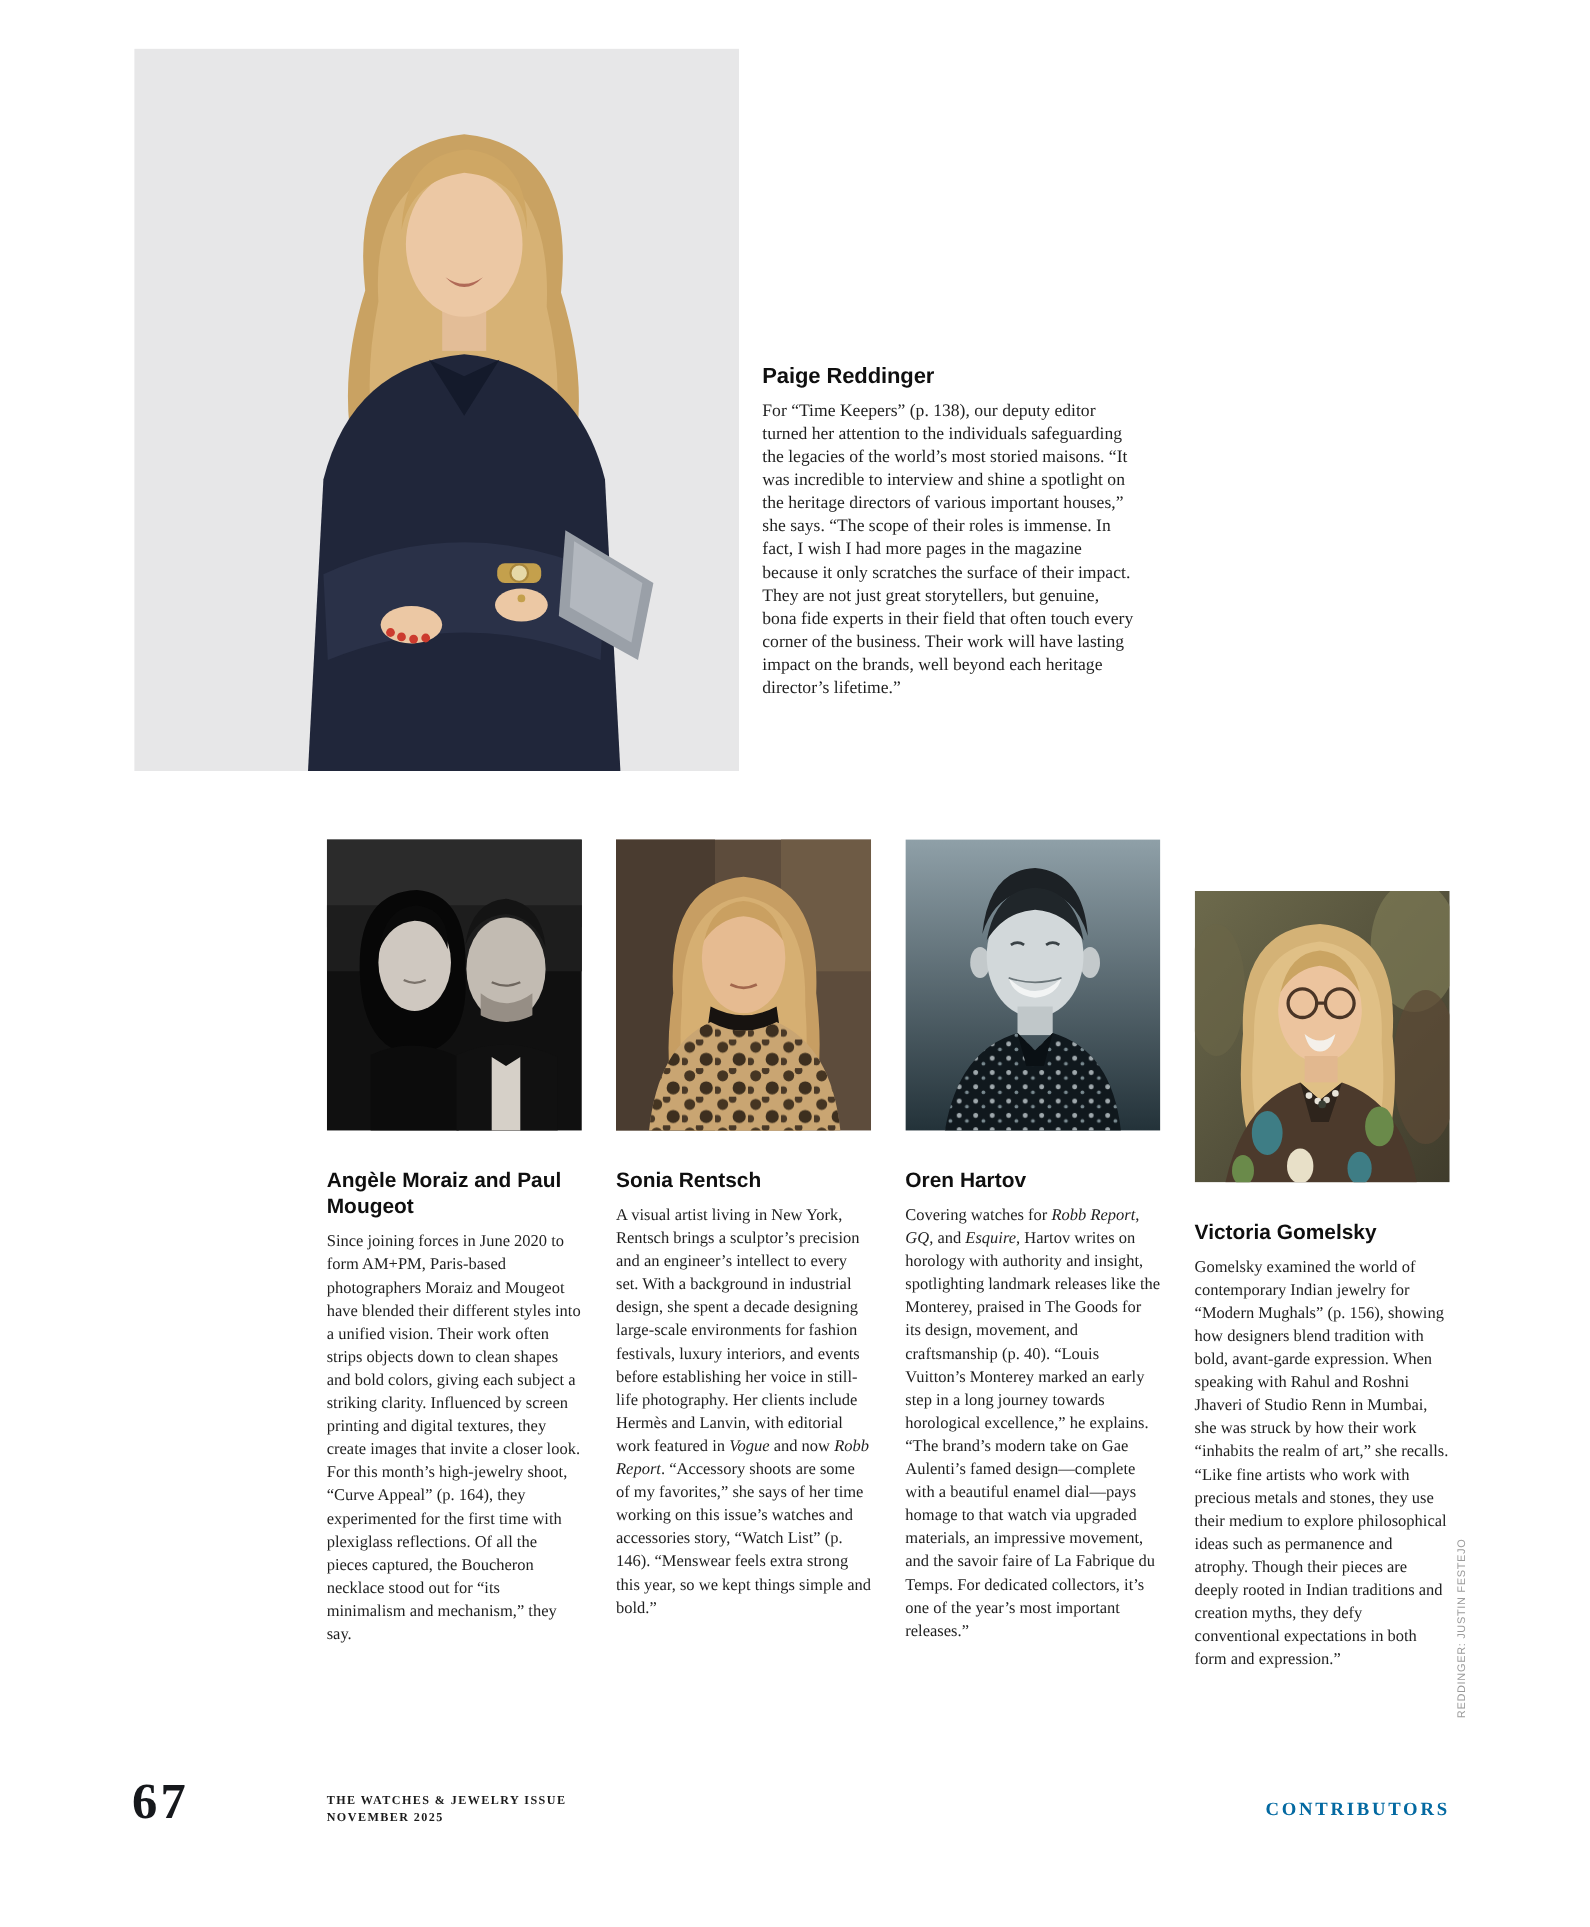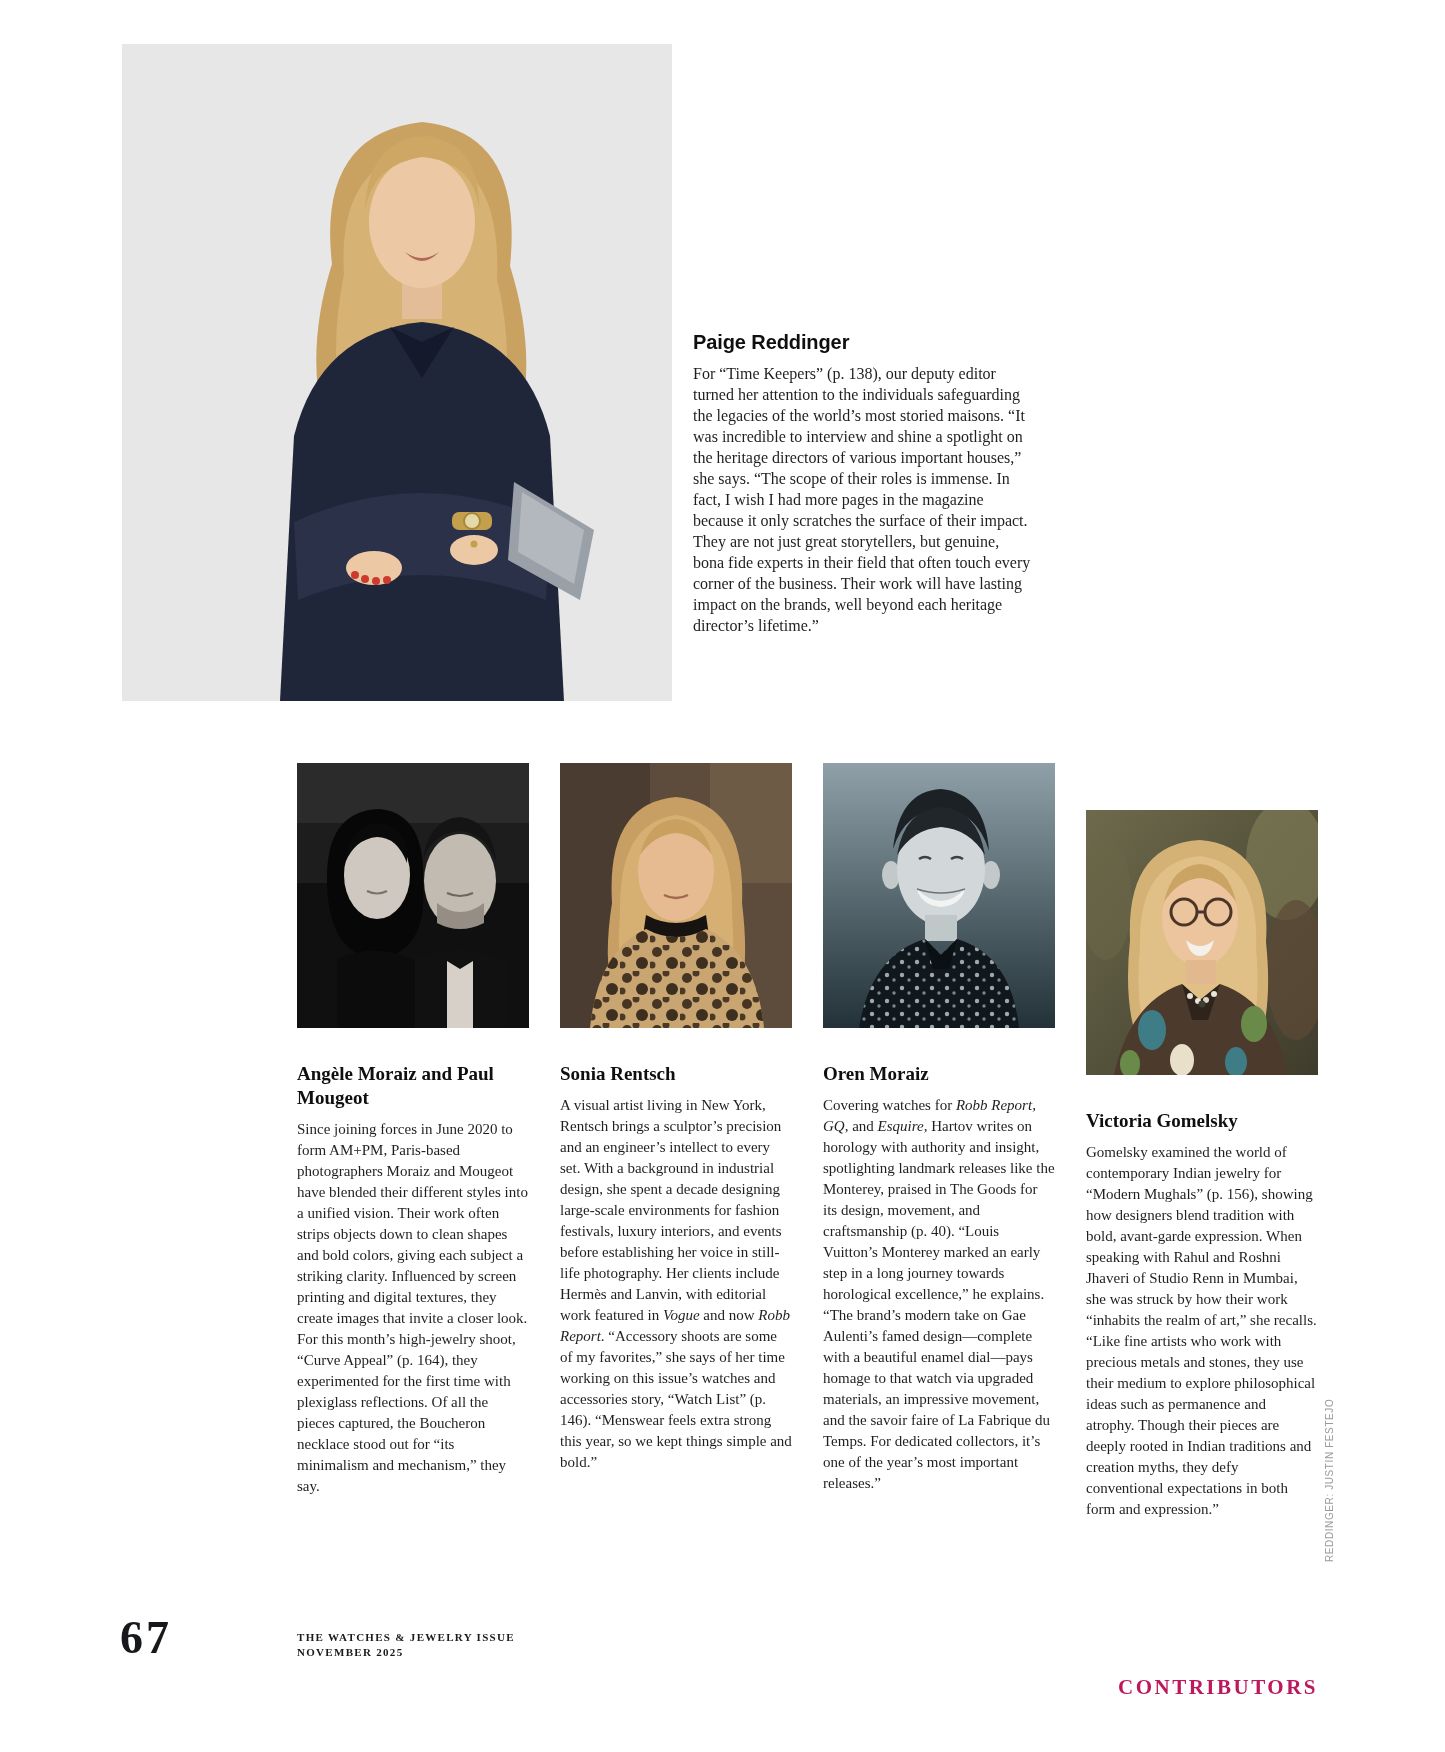--- a/index.html
+++ b/index.html
@@ -21,21 +21,21 @@
     font-weight:bold;color:#0f0f0f;
     font-size:20px;line-height:24px;margin:0;
     letter-spacing:-0.1px;
   }
   #feature-text .bio{margin:9px 0 0;font-size:16px;line-height:21px;}
 
   
   .col{position:absolute;top:763px;width:232px;}
   .col .photo-box{position:relative;width:232px;height:265px;}
   .col h3{
-    font-family:Liberation Serif, serif;
+    font-family:Liberation Sans, sans-serif;
     font-weight:bold;color:#0f0f0f;
     font-size:19px;line-height:24px;margin:34px 0 0;
   }
   .col .bio{margin:9px 0 0;font-size:15px;line-height:21px;}
   i{font-style:italic;}
 
   
   #page-num{
     position:absolute;left:120px;top:1614px;
     font-family:"Liberation Serif", serif;font-weight:bold;
@@ -44,21 +44,21 @@
   #issue-block{
     position:absolute;left:297px;top:1630px;
     font-family:"Liberation Serif", serif;font-weight:bold;
     font-size:11px;line-height:15px;color:#1b1b1b;
     letter-spacing:1.3px;text-transform:uppercase;
   }
   #section-label{
     position:absolute;left:900px;top:1633px;width:418px;
     text-align:right;
     font-family:"Liberation Serif", serif;font-weight:bold;
-    font-size:21px;line-height:24px;color:#be185d;letter-spacing:2.5px;margin-top:42px;
+    font-size:17px;line-height:24px;color:#0369a1;letter-spacing:2.5px;
   }
   #photo-credit{
     position:absolute;left:1324px;top:1396px;height:166px;
     writing-mode:vertical-rl;transform:rotate(180deg);
     font-family:"Liberation Sans", sans-serif;
     font-size:10px;letter-spacing:0.6px;color:#9a9a9a;
     white-space:nowrap;
   }
 </style>
 </head>
@@ -197,21 +197,21 @@
         <path d="M94 126 Q118 150 142 126 Q138 142 118 144 Q98 142 94 126 Z" fill="#f2f4f4"></path>
         <path d="M94 126 Q118 134 142 126" stroke="#6a7579" stroke-width="1.5" fill="none"></path>
 
         <rect x="102" y="152" width="32" height="26" fill="#c0c7c9"></rect>
 
         <path d="M36 265 Q48 192 102 176 L118 192 L134 176 Q188 192 196 265 Z" fill="#10181d"></path>
         <path d="M36 265 Q48 192 102 176 L118 192 L134 176 Q188 192 196 265 Z" fill="url(#shirtdots)" opacity="0.8"></path>
         <path d="M102 176 L118 192 L134 176 L126 206 L110 206 Z" fill="#0a1014"></path>
       </svg>
     </div>
-    <h3>Oren Moraiz</h3>
+    <h3>Oren Hartov</h3>
     <p class="bio"><span>Covering watches for </span><i>Robb Report, GQ,</i><span> and </span><i>Esquire,</i><span> Hartov writes on horology with authority and insight, spotlighting landmark releases like the Monterey, praised in The Goods for its design, movement, and craftsmanship (p. 40). “Louis Vuitton’s Monterey marked an early step in a long journey towards horological excellence,” he explains. “The brand’s modern take on Gae Aulenti’s famed design—complete with a beautiful enamel dial—pays homage to that watch via upgraded materials, an impressive movement, and the savoir faire of La Fabrique du Temps. For dedicated collectors, it’s one of the year’s most important releases.”</span></p>
   </div>
 
   <div class="col" style="left:1086px;margin-top:47px;">
     <div class="photo photo-box">
       <svg viewBox="0 0 232 265" preserveAspectRatio="none" aria-hidden="true">
         <defs>
           <linearGradient id="vicbg" x1="0" y1="0" x2="1" y2="1">
             <stop offset="0" stop-color="#6d6a4c"></stop>
             <stop offset="0.5" stop-color="#55523c"></stop>

